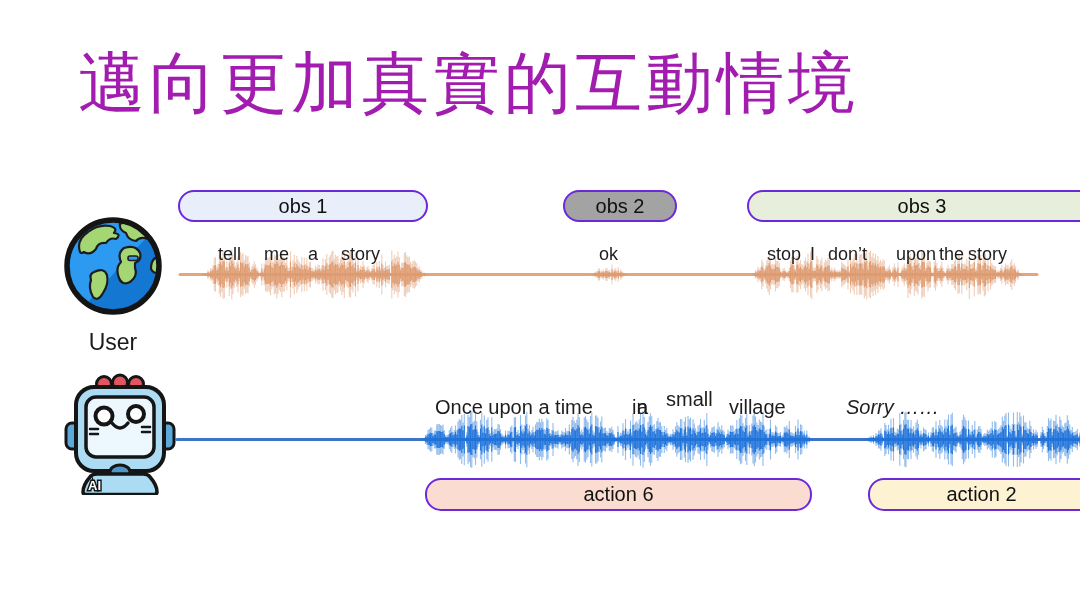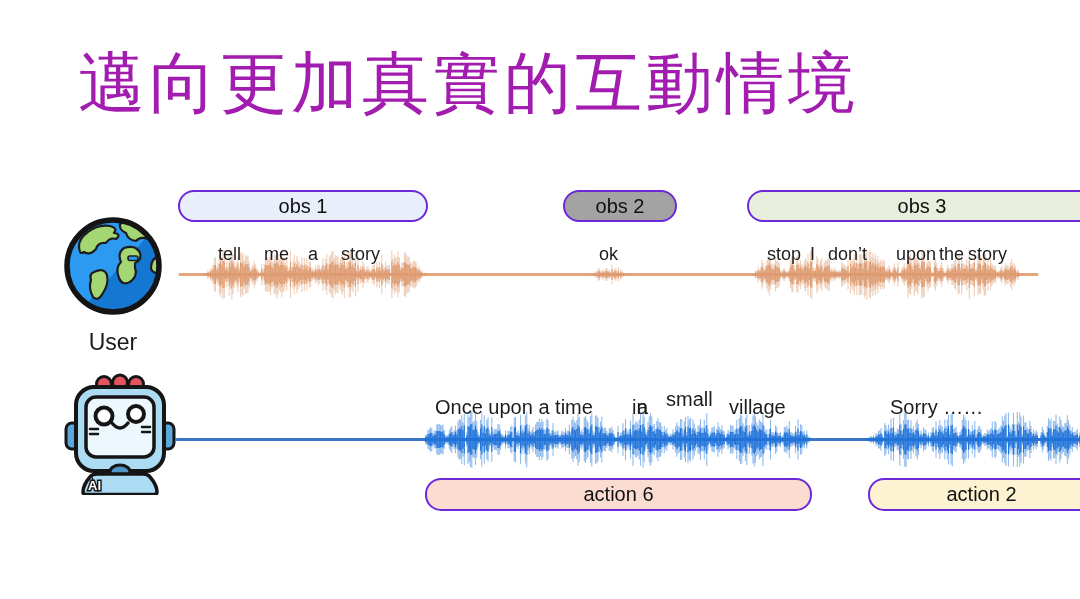--- a/index.html
+++ b/index.html
@@ -108,15 +108,15 @@
       <span class="word user-word" style="left: 810px; top: 244px;">I</span>
       <span class="word user-word" style="left: 828px; top: 244px;">don’t</span>
       <span class="word user-word" style="left: 896px; top: 244px;">upon</span>
       <span class="word user-word" style="left: 939px; top: 244px;">the</span>
       <span class="word user-word" style="left: 968px; top: 244px;">story</span>
       <span class="word ai-word" style="left: 435px; top: 396px;">Once upon a time</span>
       <span class="word ai-word" style="left: 632px; top: 396px;">in</span>
       <span class="word ai-word" style="left: 637px; top: 396px;">a</span>
       <span class="word ai-word" style="left: 666px; top: 376px; margin-top: 12px;">small</span>
       <span class="word ai-word" style="left: 729px; top: 396px;">village</span>
-      <span class="word ai-word" style="left: 890px; top: 396px;">Sorry ……</span>
+      <span class="word ai-word" style="left: 846px; top: 396px; font-style: italic;">Sorry ……</span>
     </div>
 </div>
 
 </body></html>

